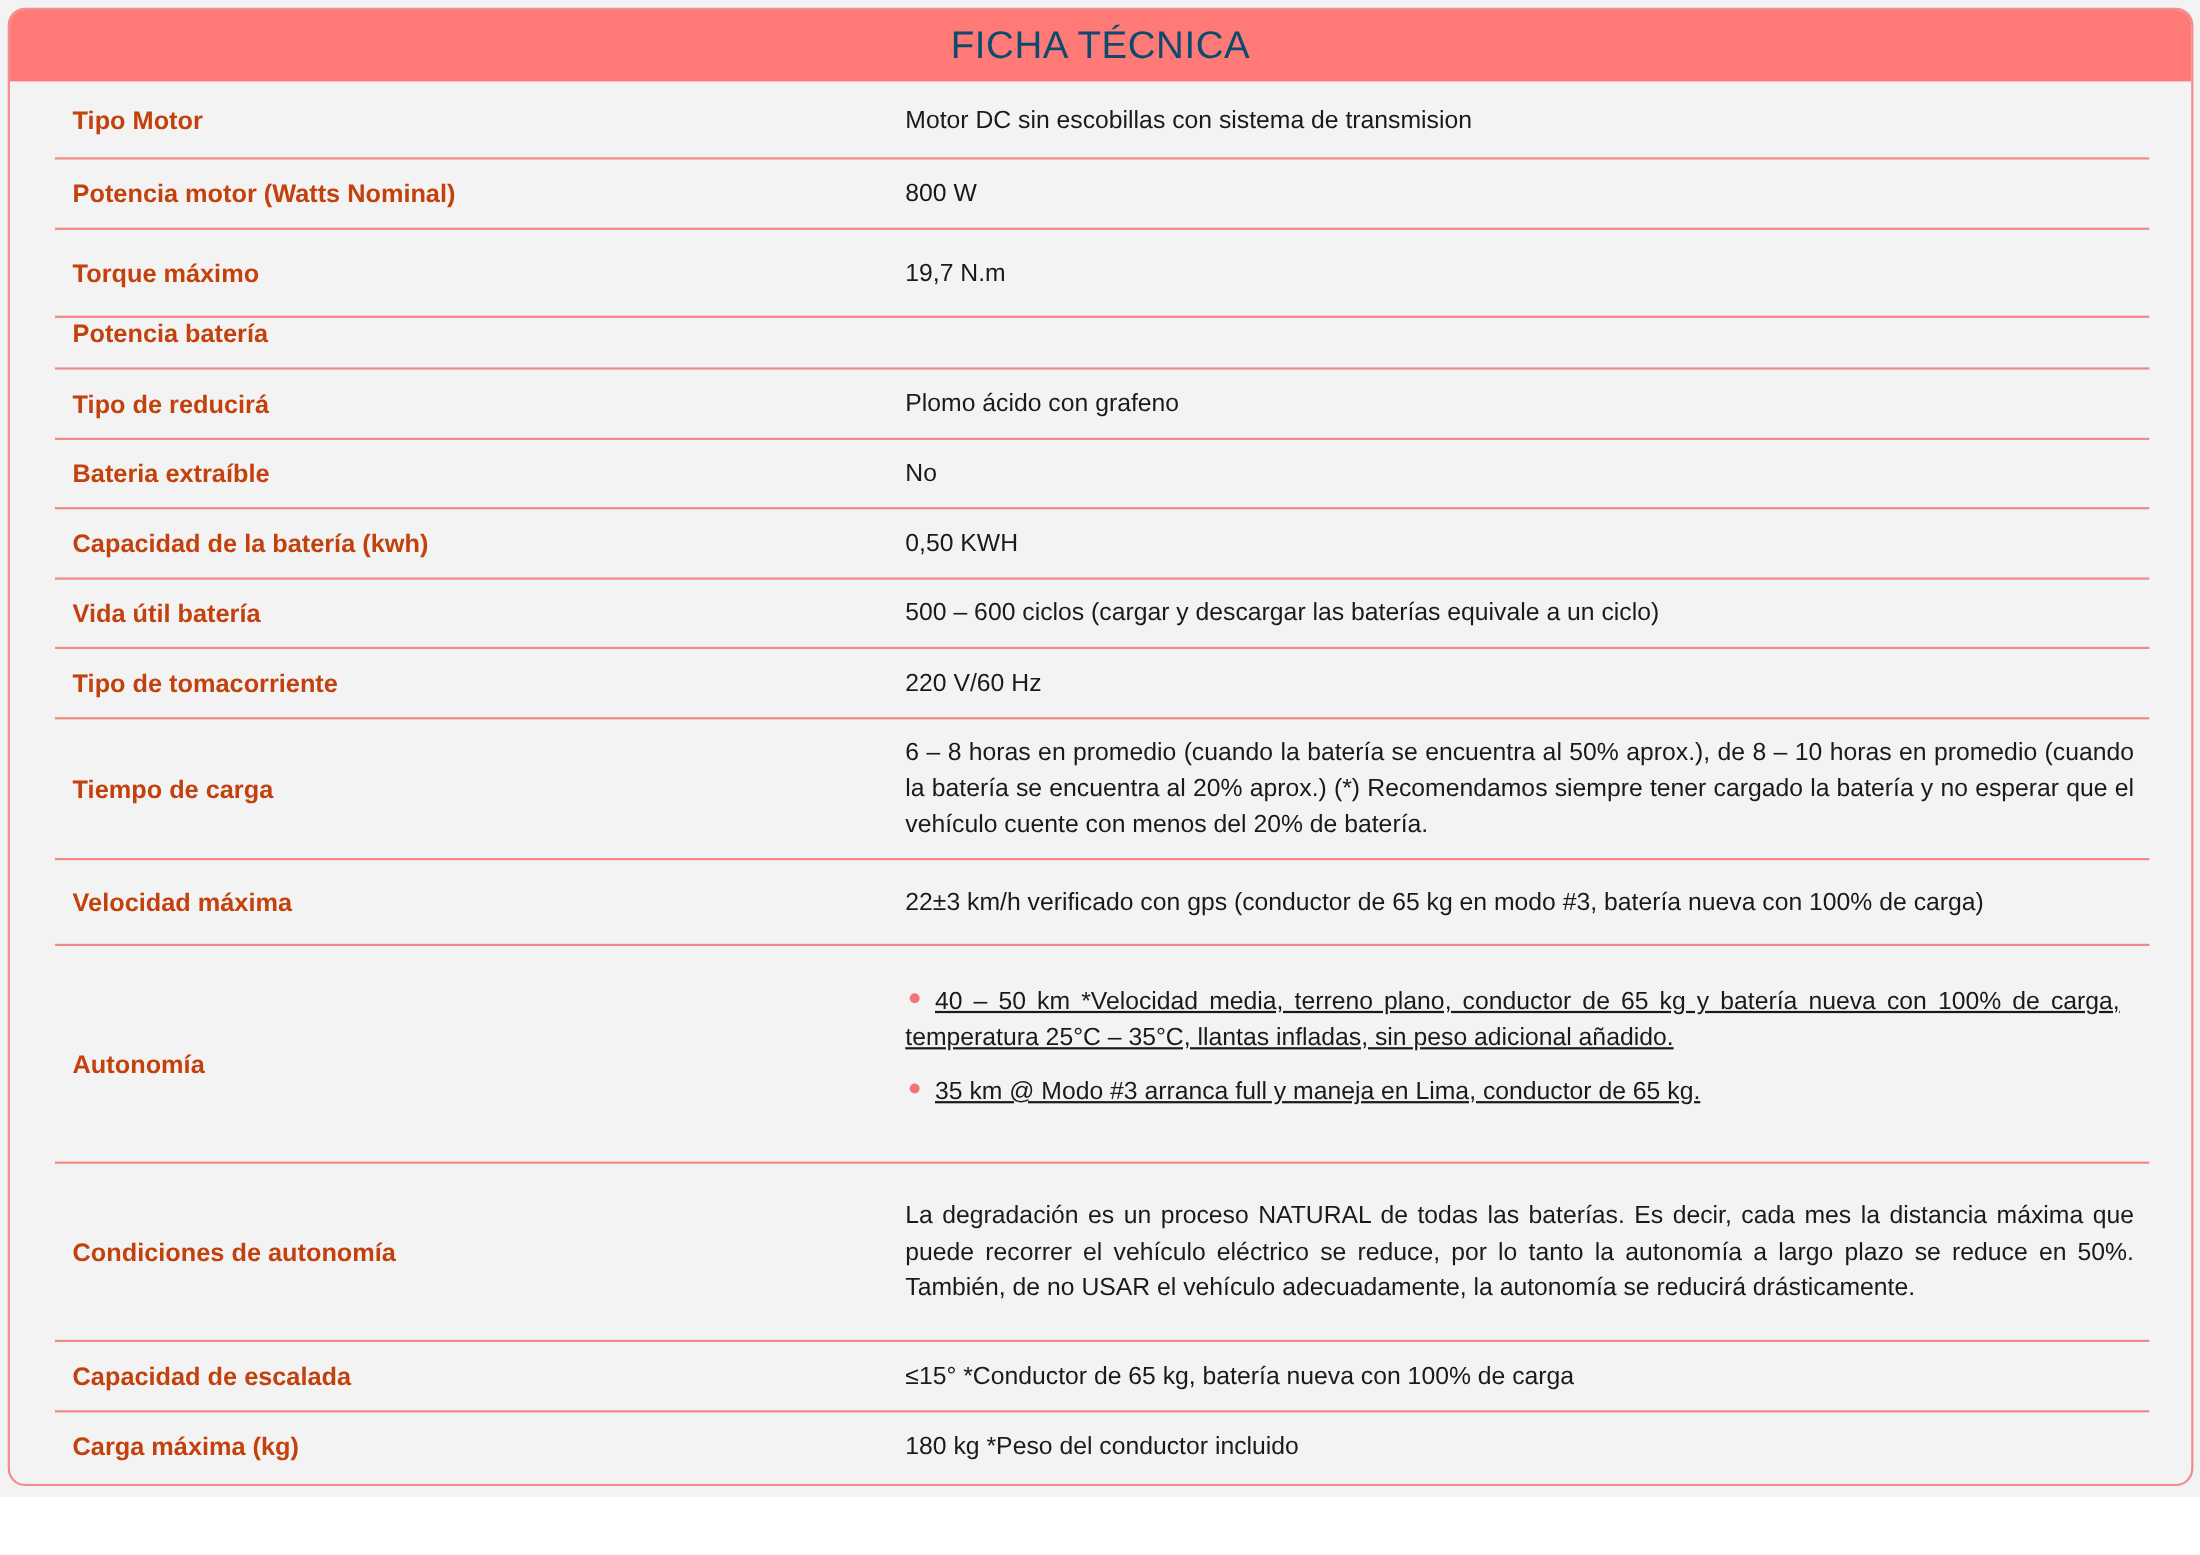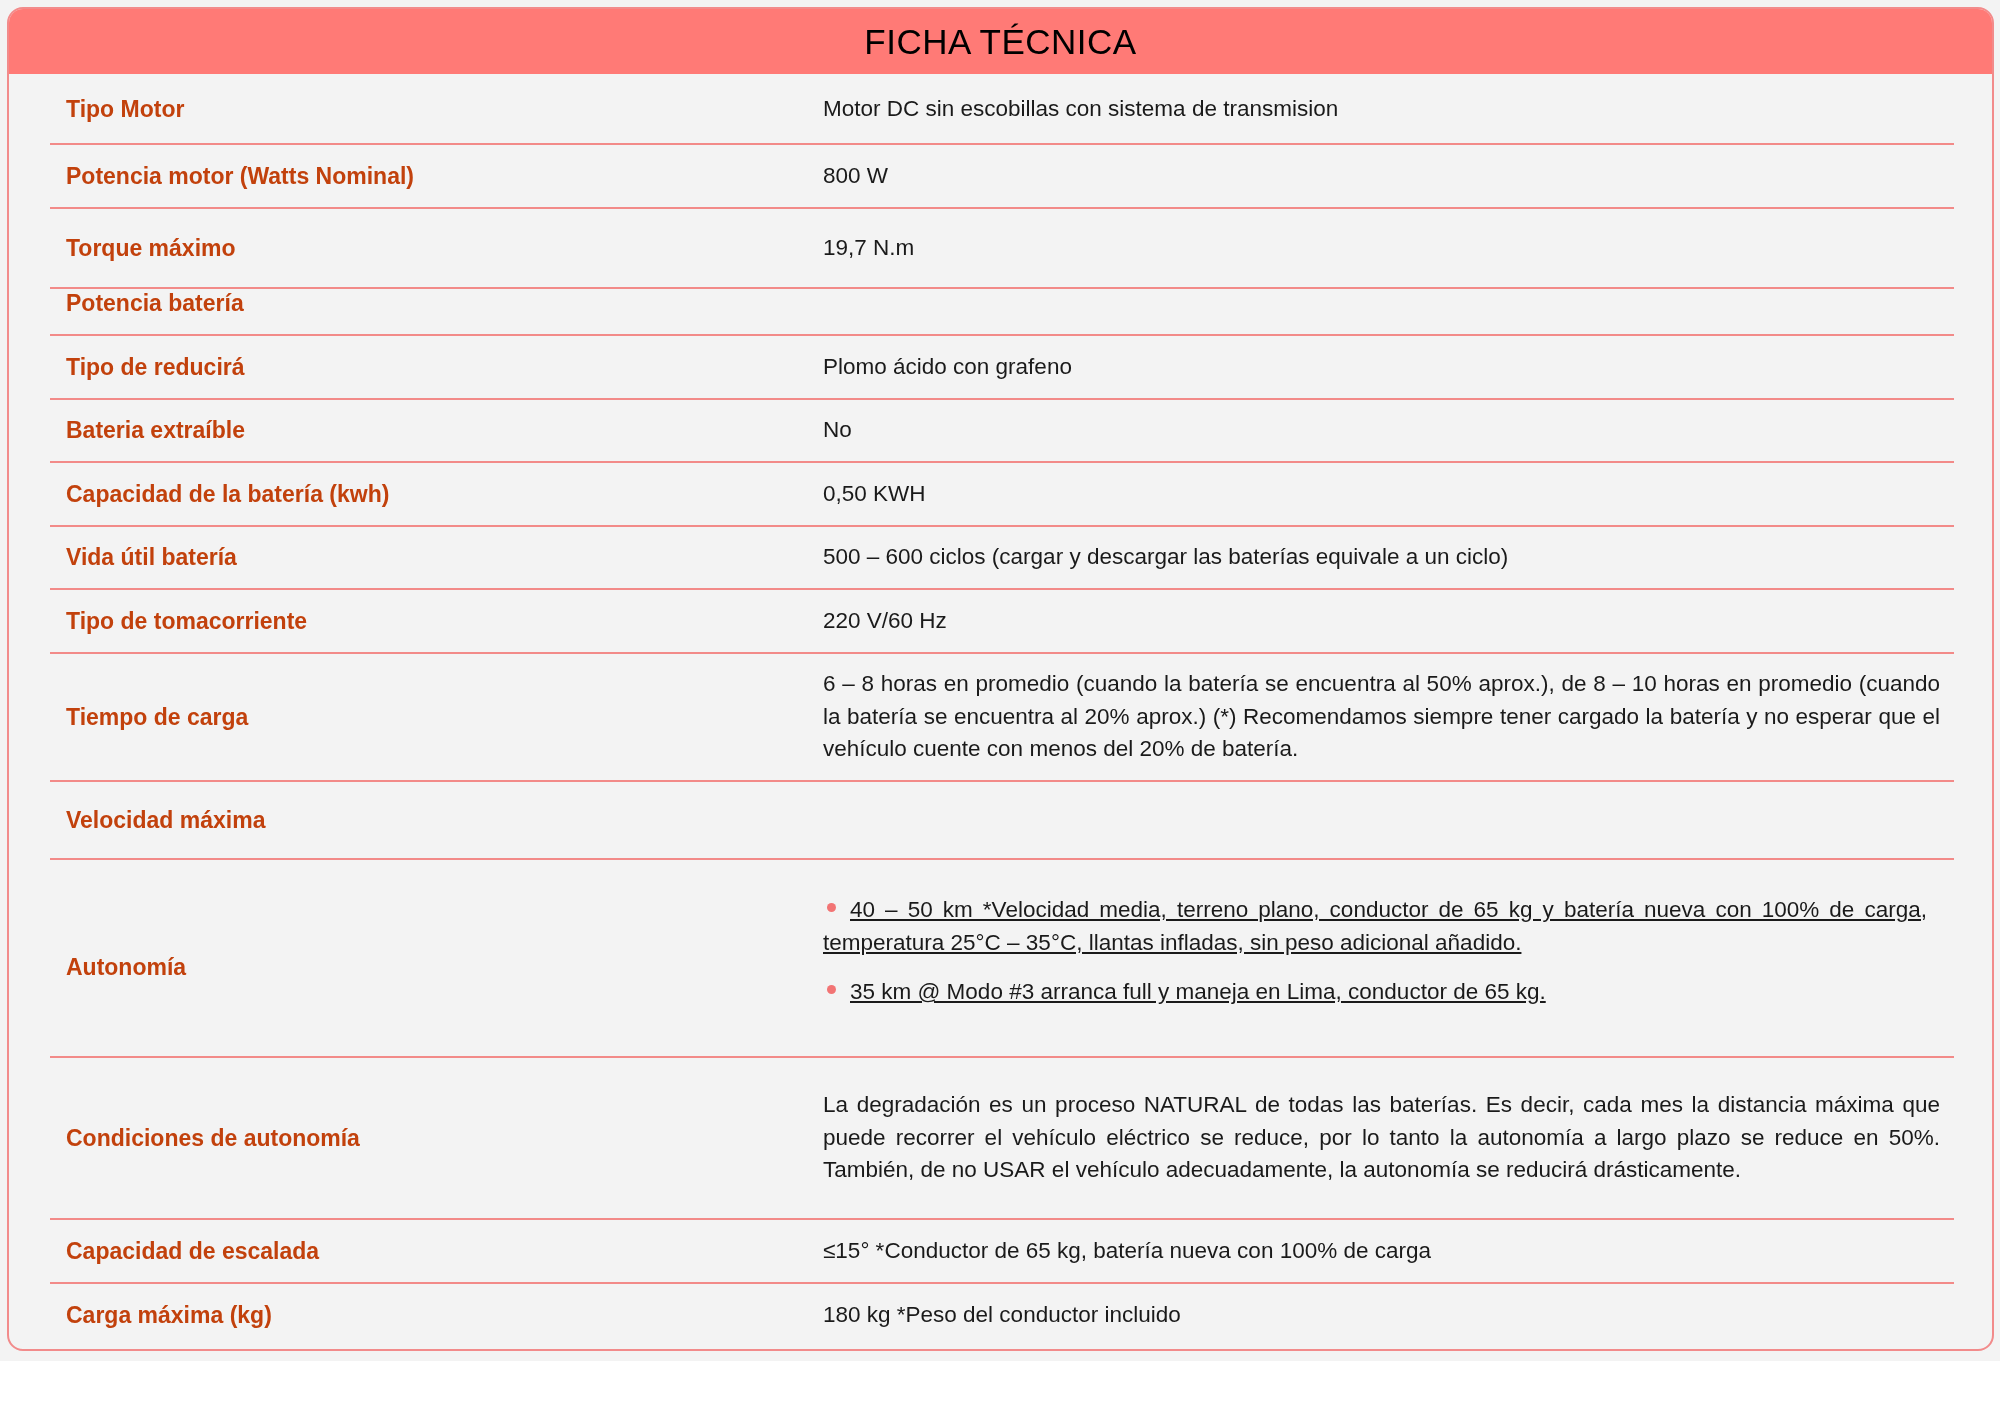--- a/index.html
+++ b/index.html
@@ -7,21 +7,21 @@
     width: 2000px; height: 1414px; background: #ffffff; position: relative; overflow: hidden;
     font-family: "Liberation Sans", "DejaVu Sans", sans-serif; color: #111;
   }
   .page-bg { position: absolute; left: 0; top: 0; width: 2000px; height: 1361px; background: #f3f3f3; }
   .card {
     position: absolute; left: 7px; top: 7px; width: 1987px; height: 1344px;
     border: 2px solid #f28b8b; border-radius: 16px; background: #f3f3f3;
     box-sizing: border-box; overflow: hidden;
   }
   .header {
-    height: 65px; background: #ff7a76; color: #000000;
+    height: 65px; background: #ff7a76; color: #0c4a6e;
     display: flex; align-items: center; justify-content: center;
     font-size: 35px; letter-spacing: 0.5px; font-weight: normal;
   }
   .row {
     position: absolute; left: 41px; width: 1904px; box-sizing: border-box;
     display: flex; align-items: center;
   }
   .row.sep::after {
     content: ""; position: absolute; left: 0; right: 0; bottom: -1px; height: 2px; background: #f28a88;
   }
@@ -85,20 +85,21 @@
   <div class="row sep" style="top:580px;height:64px;">
     <span class="label">Tipo de tomacorriente</span>
     <span class="value nojust">220 V/60 Hz</span>
   </div>
   <div class="row sep" style="top:644px;height:128px;">
     <span class="label">Tiempo de carga</span>
     <span class="value">6 – 8 horas en promedio (cuando la batería se encuentra al 50% aprox.), de 8 – 10 horas en promedio (cuando la batería se encuentra al 20% aprox.) (*) Recomendamos siempre tener cargado la batería y no esperar que el vehículo cuente con menos del 20% de batería.</span>
   </div>
   <div class="row sep" style="top:772px;height:78px;">
     <span class="label">Velocidad máxima</span>
+    <span class="value">22±3 km/h verificado con gps (conductor de 65 kg en modo #3, batería nueva con 100% de carga)</span>
   </div>
   <div class="row sep" style="top:869px;height:179px;">
     <span class="label">Autonomía</span>
     <div class="value" style="top:16px;">
       <ul class="bullets">
         <li><span class="bullet-dot"></span><span>40 – 50 km *Velocidad media, terreno plano, conductor de 65 kg y batería nueva con 100% de carga, temperatura 25°C – 35°C, llantas infladas, sin peso adicional añadido.</span></li>
         <li><span class="bullet-dot"></span><span>35 km @ Modo #3 arranca full y maneja en Lima, conductor de 65 kg.</span></li>
       </ul>
     </div>
   </div>

